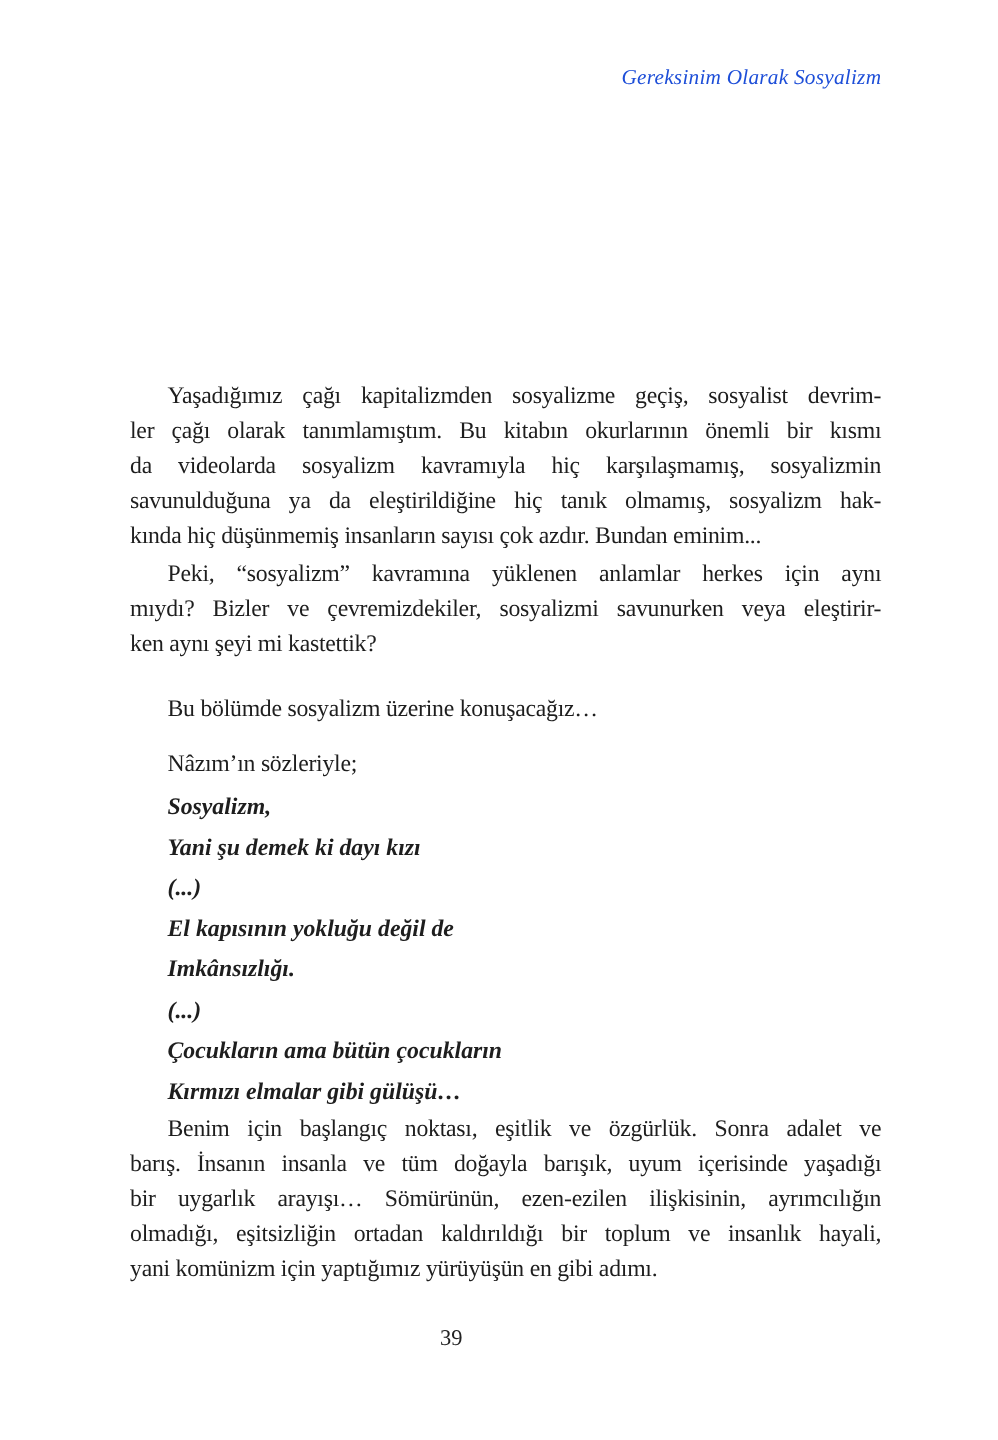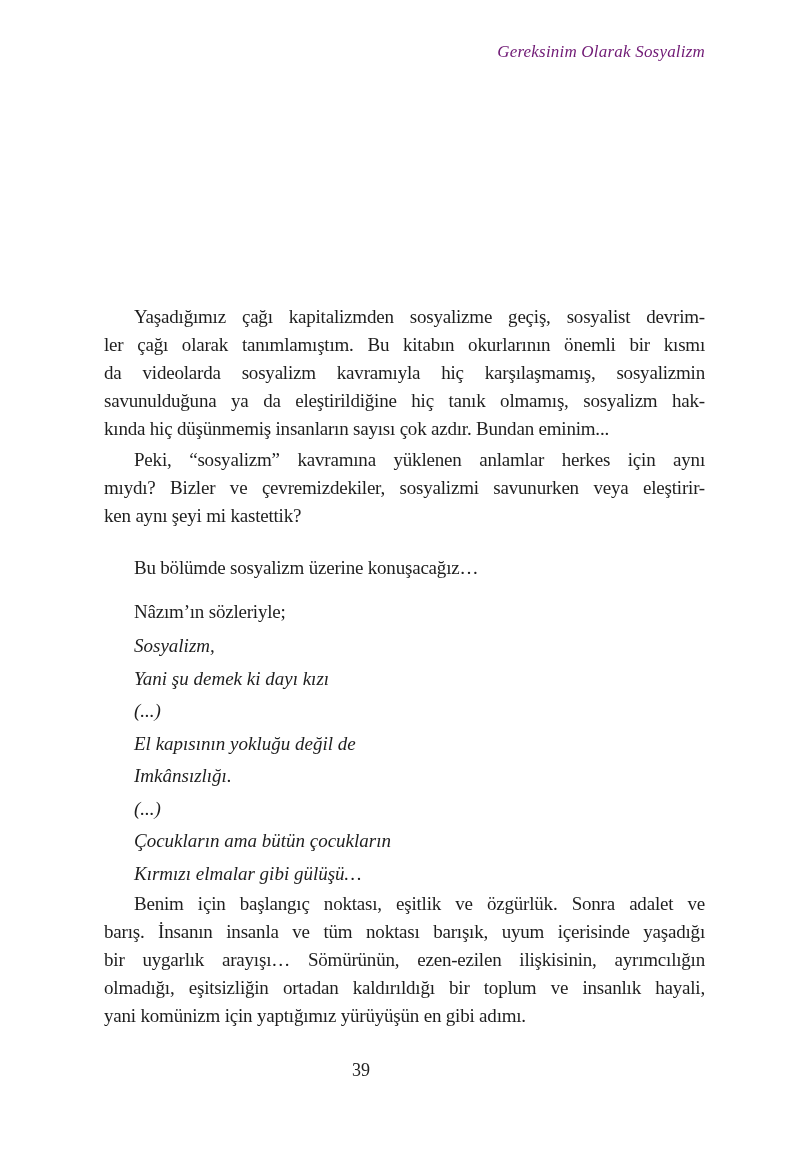--- a/index.html
+++ b/index.html
@@ -11,27 +11,27 @@
     position: relative;
     width: 798px;
     height: 1152px;
     background: #ffffff;
     font-family: "Liberation Serif", "DejaVu Serif", serif;
     color: #1e1e1e;
     overflow: hidden;
   }
   .running-header {
     position: absolute;
-    top: 42px;
+    top: 52px;
     left: 104px;
     width: 601px;
     text-align: right;
     font-style: italic;
     font-size: 17px;
-    color: #701a75;
+    color: #1d4ed8;
     letter-spacing: 0.2px;
   }
   .text-block {
     position: absolute;
     top: 303px;
     left: 104px;
     width: 601px;
   }
   .para {
     margin: 0 0 12px 0;
@@ -54,21 +54,21 @@
     font-style: italic;
     line-height: 32.5px;
     padding-left: 30px;
     letter-spacing: 0;
   }
   
   .para:nth-child(1) { margin-bottom: 3px; }
   .para:nth-child(2) { margin-bottom: 24px; }
   .para:nth-child(3) { margin-bottom: 12px; }
   .para:nth-child(4) { margin-bottom: 4px; margin-top: 16px; }
-  .para:nth-child(5) { margin-bottom: 0; }
+  .para:nth-child(5) { margin-bottom: 0; font-weight: bold; }
   .page-number {
     position: absolute;
     top: 1060px;
     left: 0;
     width: 722px;
     text-align: center;
     font-size: 18px;
     color: #222222;
   }
 </style>
@@ -102,21 +102,21 @@
         <div class="line">Yani şu demek ki dayı kızı</div>
         <div class="line">(...)</div>
         <div class="line">El kapısının yokluğu değil de</div>
         <div class="line">Imkânsızlığı.</div>
         <div class="line">(...)</div>
         <div class="line">Çocukların ama bütün çocukların</div>
         <div class="line">Kırmızı elmalar gibi gülüşü…</div>
       </div>
       <div class="para body">
         <div class="line j indent">Benim için başlangıç noktası, eşitlik ve özgürlük. Sonra adalet ve</div>
-        <div class="line j">barış. İnsanın insanla ve tüm noktası barışık, uyum içerisinde yaşadığı</div>
+        <div class="line j">barış. İnsanın insanla ve tüm doğayla barışık, uyum içerisinde yaşadığı</div>
         <div class="line j">bir uygarlık arayışı… Sömürünün, ezen-ezilen ilişkisinin, ayrımcılığın</div>
         <div class="line j">olmadığı, eşitsizliğin ortadan kaldırıldığı bir toplum ve insanlık hayali,</div>
         <div class="line">yani komünizm için yaptığımız yürüyüşün en gibi adımı.</div>
       </div>
     </div>
 
   <div class="page-number">39</div>
 </div>
 
 </body></html>

